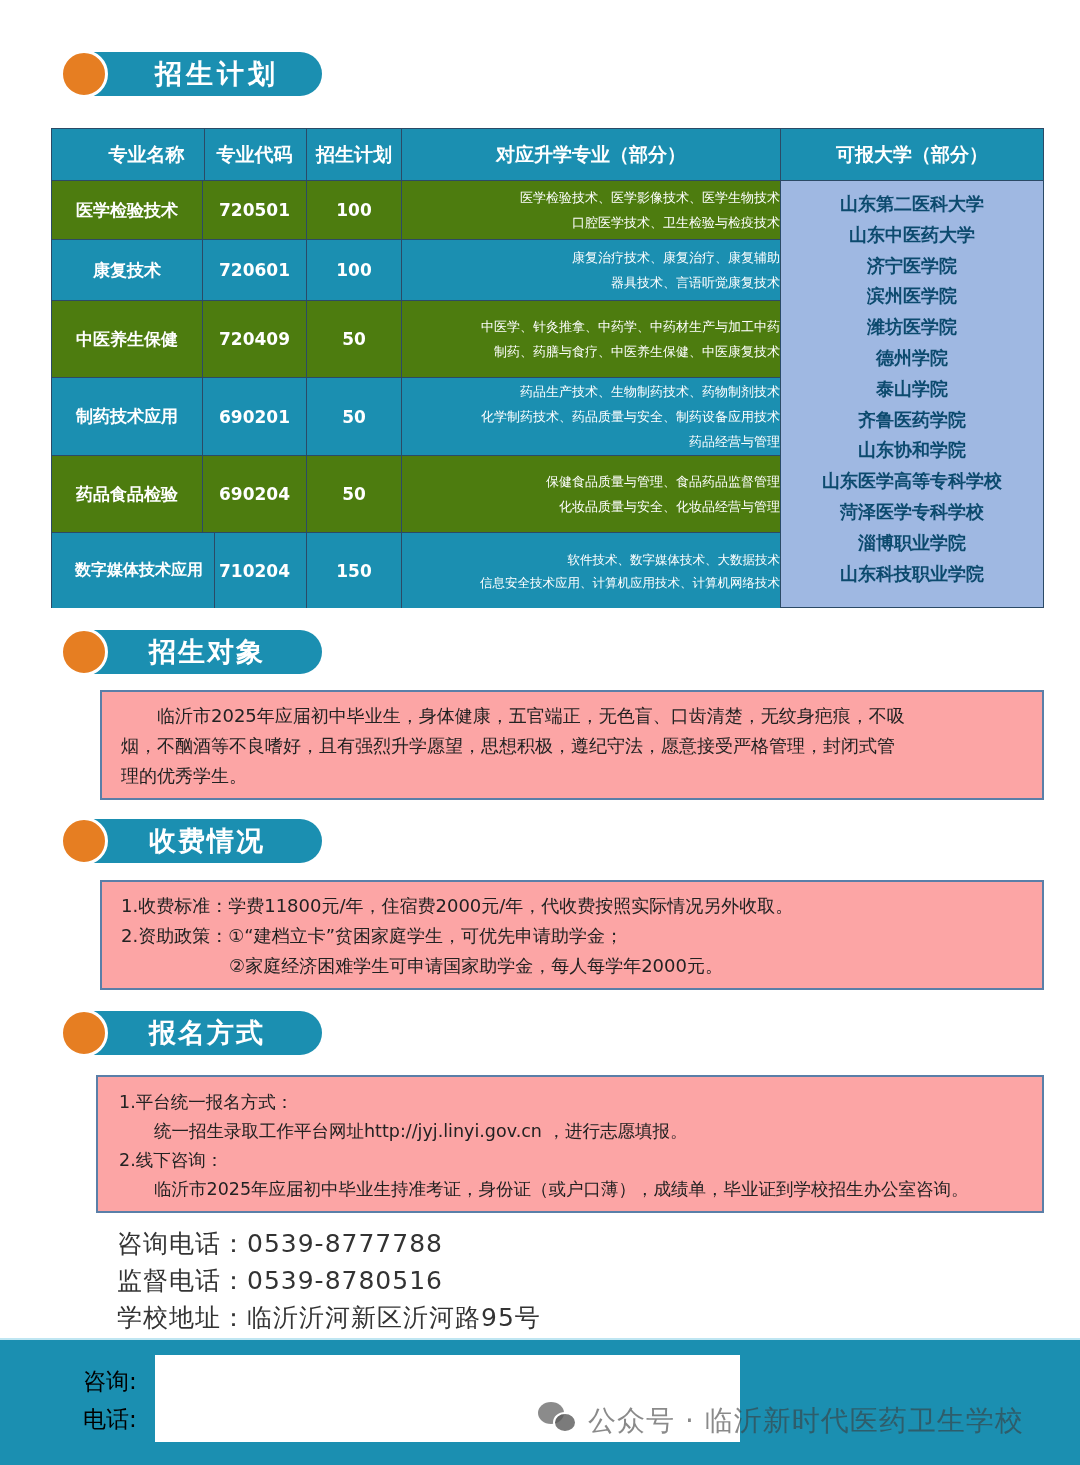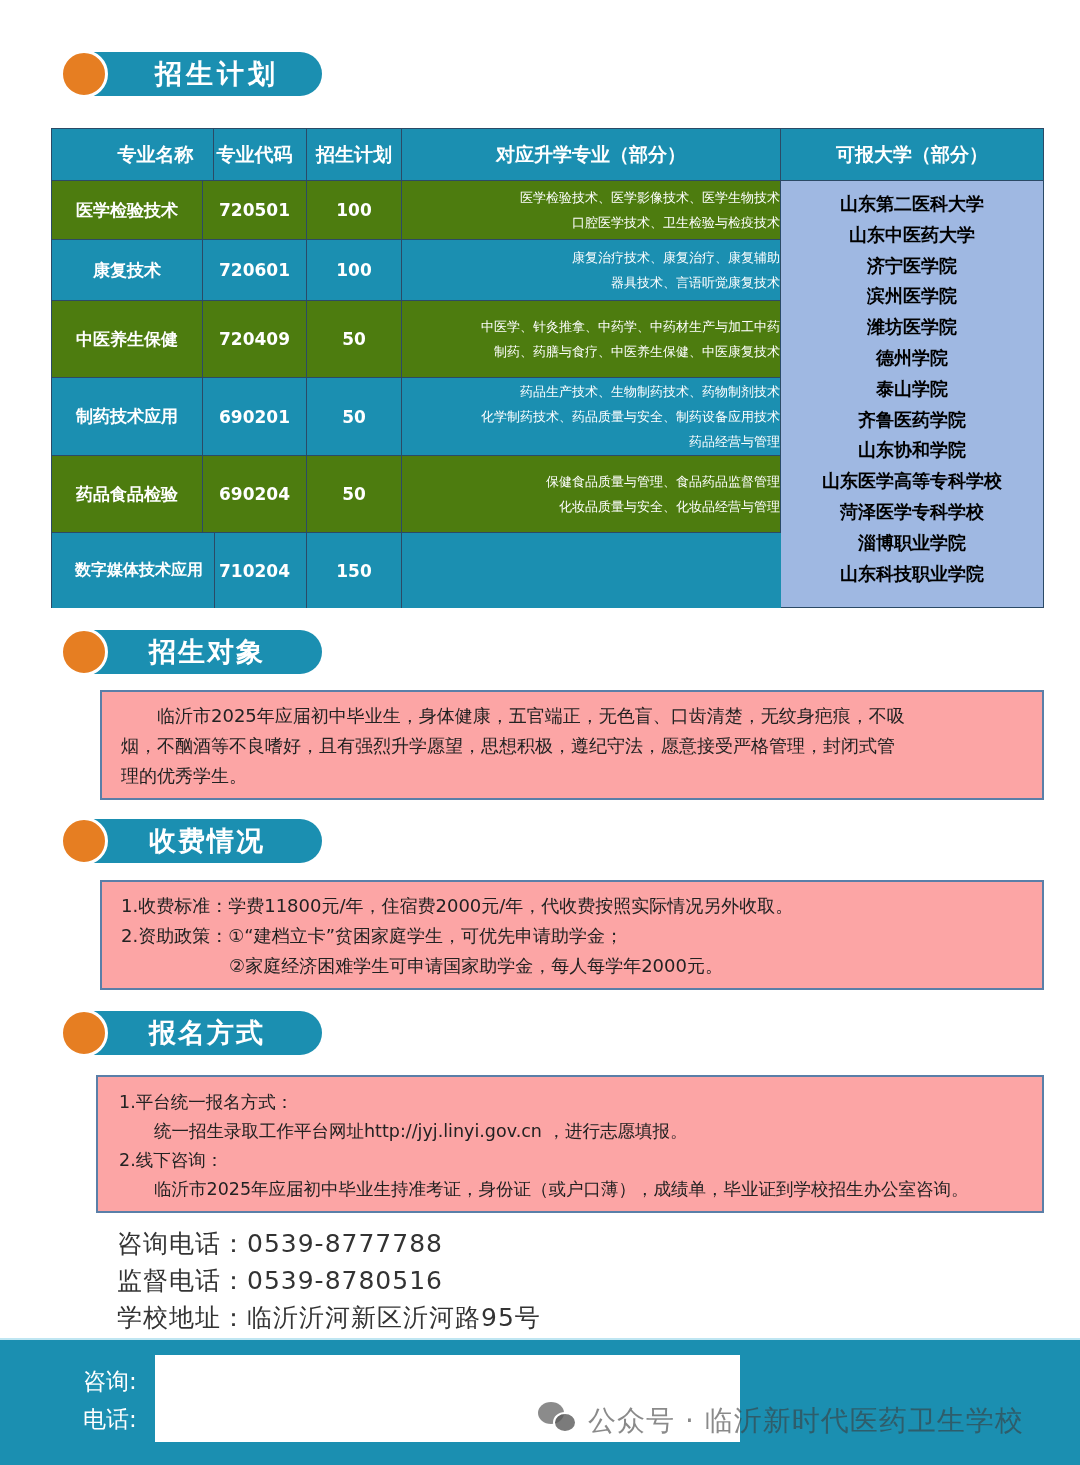--- a/index.html
+++ b/index.html
@@ -37,51 +37,51 @@
     color: #fff; border-right: 1px solid #2b4a66; text-align: center;
   }
   .td.name { font-weight: bold; font-size: 17px; }
   .td.code, .td.plan { font-weight: bold; font-size: 17px; }
   .td.majors { flex-direction: column; font-size: 13px; line-height: 25px; align-items: flex-end; }
   .uni-col {
     position: absolute; left: 729px; top: 51px; width: 262px; bottom: 0;
     border-top: 1px solid #2b4a66; background: #9fb8e2;
     display: flex; flex-direction: column; align-items: center; padding-top: 8px;
   }
-  .uni-col span { color: #000000; font-weight: bold; font-size: 18px; line-height: 30.8px; }
+  .uni-col span { color: #0c4a6e; font-weight: bold; font-size: 18px; line-height: 30.8px; }
 
   
   .box { position: absolute; border: 2px solid #5a7fa8; background: #fca5a5; font-size: 18px; color: #222; }
   .box p { line-height: 30px; white-space: nowrap; }
 
   .contacts { position: absolute; left: 117px; top: 1225px; font-size: 25px; color: #333; line-height: 37px; letter-spacing: 1px; }
 
   
   .footer { position: absolute; left: 0; top: 1338px; width: 1080px; height: 127px; background: #1b8fb1; border-top: 2px solid #bfe6f2; }
-  .footer .labels { position: absolute; left: 83px; top: 22px; color: #ffffff; font-size: 23px; line-height: 38px; }
+  .footer .labels { position: absolute; left: 83px; top: 22px; color: #000000; font-size: 23px; line-height: 38px; }
   .footer .whitebox { position: absolute; left: 155px; top: 15px; width: 585px; height: 87px; background: #fff; }
   .watermark {
     position: absolute; left: 538px; top: 1402px; height: 40px; display: flex; align-items: flex-start;
     font-size: 28px; color: rgba(60,60,60,0.6); letter-spacing: 1px;
   }
   .wechat-icon { width: 40px; height: 34px; position: relative; margin-right: 10px; }
   .wechat-icon .b1 { position: absolute; left: 0; top: 0; width: 26px; height: 22px; border-radius: 50%; background: rgba(90,90,90,0.7); }
   .wechat-icon .b2 { position: absolute; left: 15px; top: 10px; width: 24px; height: 21px; border-radius: 50%; background: rgba(90,90,90,0.8); border: 2px solid #fff; }
 </style>
 </head>
 <body>
 
 <div class="pill" style="left:60px; top:52px;">
   <div class="bar" style="width:240px; padding-left:30px;">招生计划</div>
   <div class="dot"></div>
 </div>
 
 <div class="plan-table">
   <div class="thead">
-    <div class="th" style="left:16px; width:146px; padding-left:30px;">专业名称</div>
+    <div class="th" style="left:7px; width:146px; padding-left:30px;">专业名称</div>
     <div class="th" style="left:151px; width:104px;">专业代码</div>
     <div class="th" style="left:255px; width:95px;">招生计划</div>
     <div class="th" style="left:350px; width:379px;">对应升学专业（部分）</div>
     <div class="th" style="left:729px; width:262px; border-right:none;">可报大学（部分）</div>
   </div>
 
   <div class="trow light" style="top:51px; height:59px;">
     <div class="td name" style="left:0; width:151px;">医学检验技术</div>
     <div class="td code" style="left:151px; width:104px;">720501</div>
     <div class="td plan" style="left:255px; width:95px;">100</div>
@@ -129,20 +129,24 @@
     <div class="td majors" style="left:350px; width:379px;">
       <span>保健食品质量与管理、食品药品监督管理</span>
       <span>化妆品质量与安全、化妆品经营与管理</span>
     </div>
   </div>
 
   <div class="trow dark" style="top:403px; height:76px;">
     <div class="td name" style="left:12px; width:151px; font-size:16px;">数字媒体技术应用</div>
     <div class="td code" style="left:151px; width:104px;">710204</div>
     <div class="td plan" style="left:255px; width:95px;">150</div>
+    <div class="td majors" style="left:350px; width:379px; line-height:23px; font-size:12.5px;">
+      <span>软件技术、数字媒体技术、大数据技术</span>
+      <span>信息安全技术应用、计算机应用技术、计算机网络技术</span>
+    </div>
   </div>
 
   <div class="uni-col">
     <span>山东第二医科大学</span>
     <span>山东中医药大学</span>
     <span>济宁医学院</span>
     <span>滨州医学院</span>
     <span>潍坊医学院</span>
     <span>德州学院</span>
     <span>泰山学院</span>

